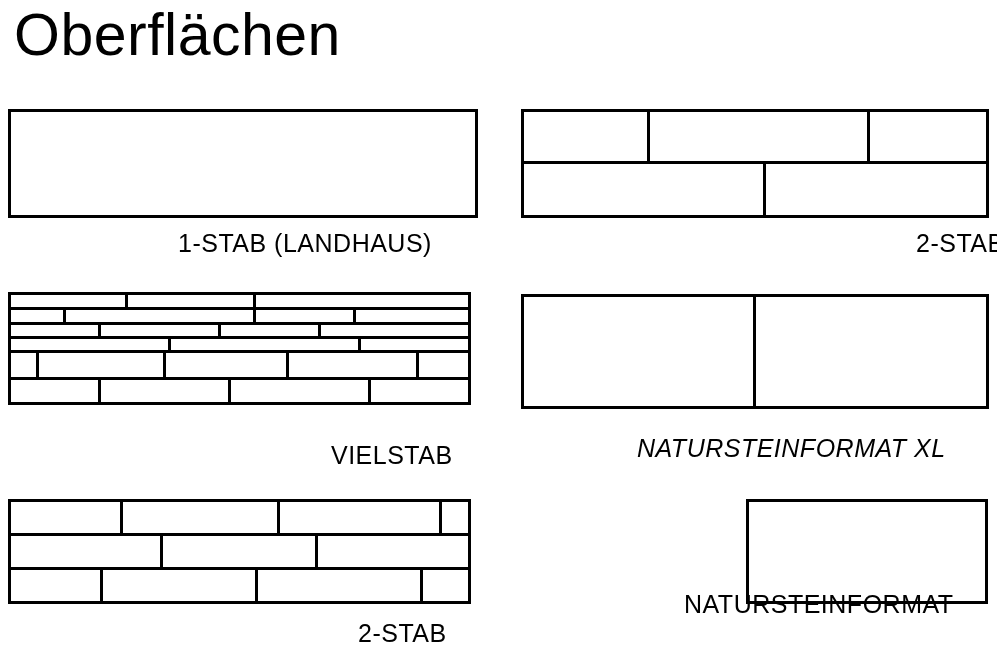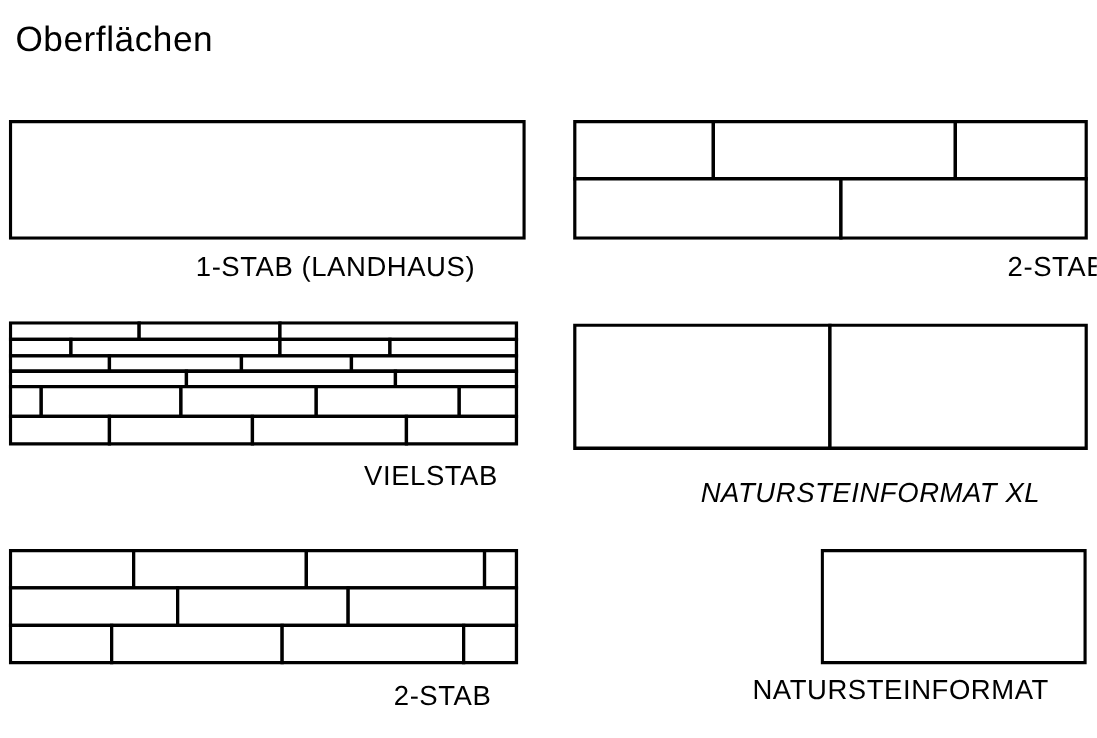--- a/index.html
+++ b/index.html
@@ -12,21 +12,21 @@
     height: 671px;
     position: relative;
     font-family: "Liberation Sans", sans-serif;
     color: #000000;
     overflow: hidden;
   }
   #page-title {
     position: absolute;
     left: 14px;
     top: 6px;
-    font-size: 32px;
+    font-size: 59px;
     font-weight: 400;
     letter-spacing: 0.5px;
     line-height: 58px;
     white-space: nowrap;
     text-align: center;
   }
   .panel {
     position: absolute;
   }
   .diagram {
@@ -92,21 +92,21 @@
     <rect x="29.5" y="59.5" width="127" height="27"></rect>
     <rect x="156.5" y="59.5" width="123" height="27"></rect>
     <rect x="279.5" y="59.5" width="130" height="27"></rect>
     <rect x="409.5" y="59.5" width="52" height="27"></rect>
     <rect x="1.5" y="86.5" width="90" height="25"></rect>
     <rect x="91.5" y="86.5" width="130" height="25"></rect>
     <rect x="221.5" y="86.5" width="140" height="25"></rect>
     <rect x="361.5" y="86.5" width="100" height="25"></rect>
   </svg>
 </div>
-<div class="caption" style="left:331px; top:418px;">VIELSTAB</div>
+<div class="caption" style="left:331px; top:440px;">VIELSTAB</div>
 
 <div class="panel" style="left:521px; top:294px; width:468px; height:115px;">
   <svg class="diagram" width="468" height="115" viewBox="0 0 468 115">
     <rect x="1.5" y="1.5" width="232" height="112"></rect>
     <rect x="233.5" y="1.5" width="233" height="112"></rect>
   </svg>
 </div>
 <div class="caption" style="left:637px; top:433px;font-style:italic;">NATURSTEINFORMAT XL</div>
 
 <div class="panel" style="left:8px; top:499px; width:464px; height:105px;">
@@ -124,13 +124,13 @@
     <rect x="413.5" y="69.5" width="48" height="34"></rect>
   </svg>
 </div>
 <div class="caption" style="left:358px; top:618px;">2-STAB</div>
 
 <div class="panel" style="left:746px; top:499px; width:242px; height:105px;">
   <svg class="diagram" width="242" height="105" viewBox="0 0 242 105">
     <rect x="1.5" y="1.5" width="239" height="102"></rect>
   </svg>
 </div>
-<div class="caption" style="left:684px; top:612px;text-align:right;">NATURSTEINFORMAT</div>
+<div class="caption" style="left:684px; top:589px;text-align:right;">NATURSTEINFORMAT</div>
 
 </body></html>

